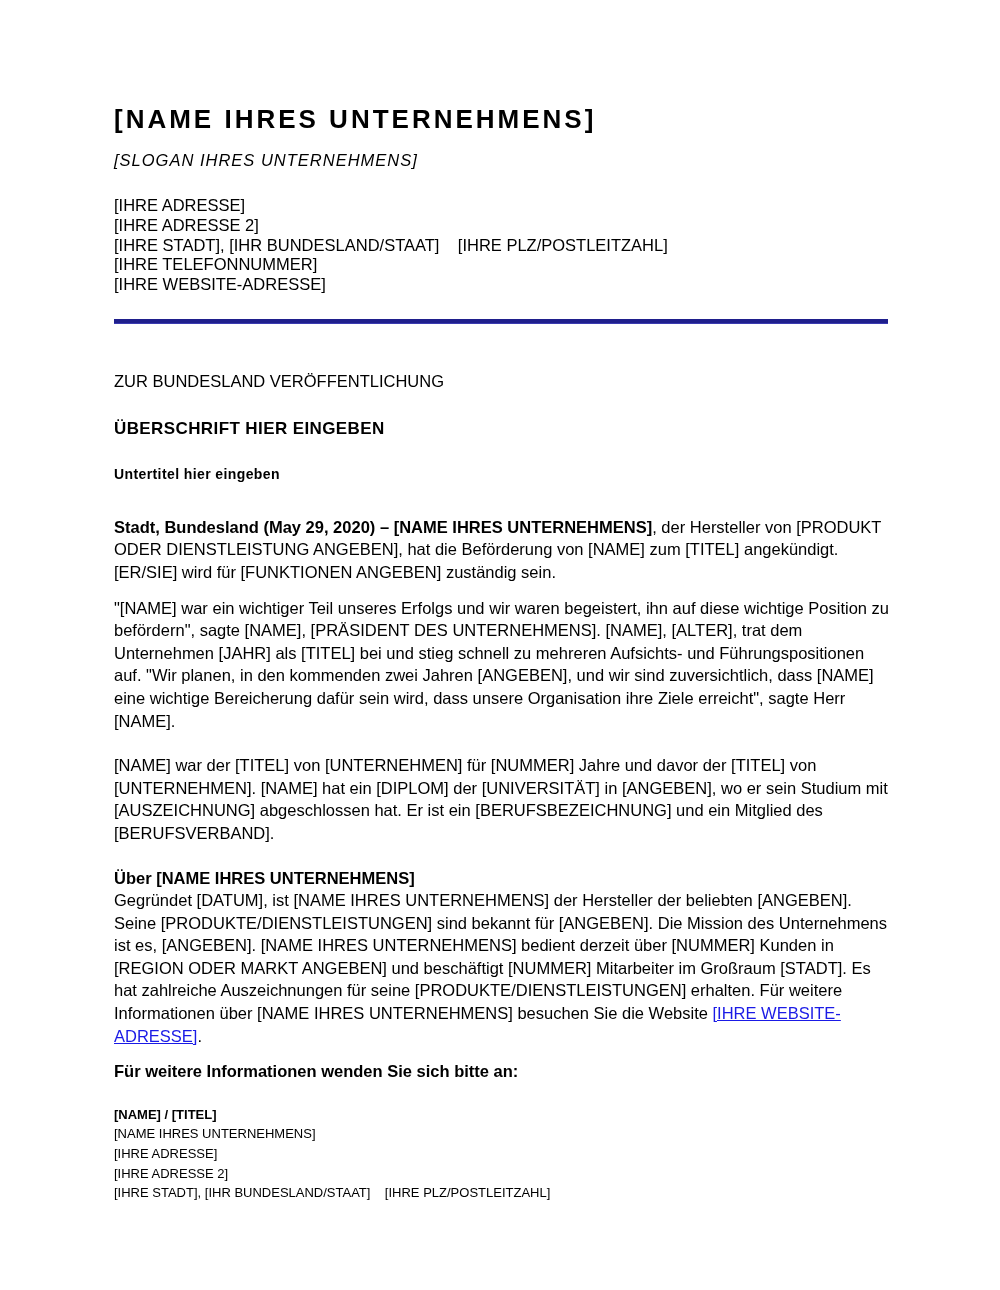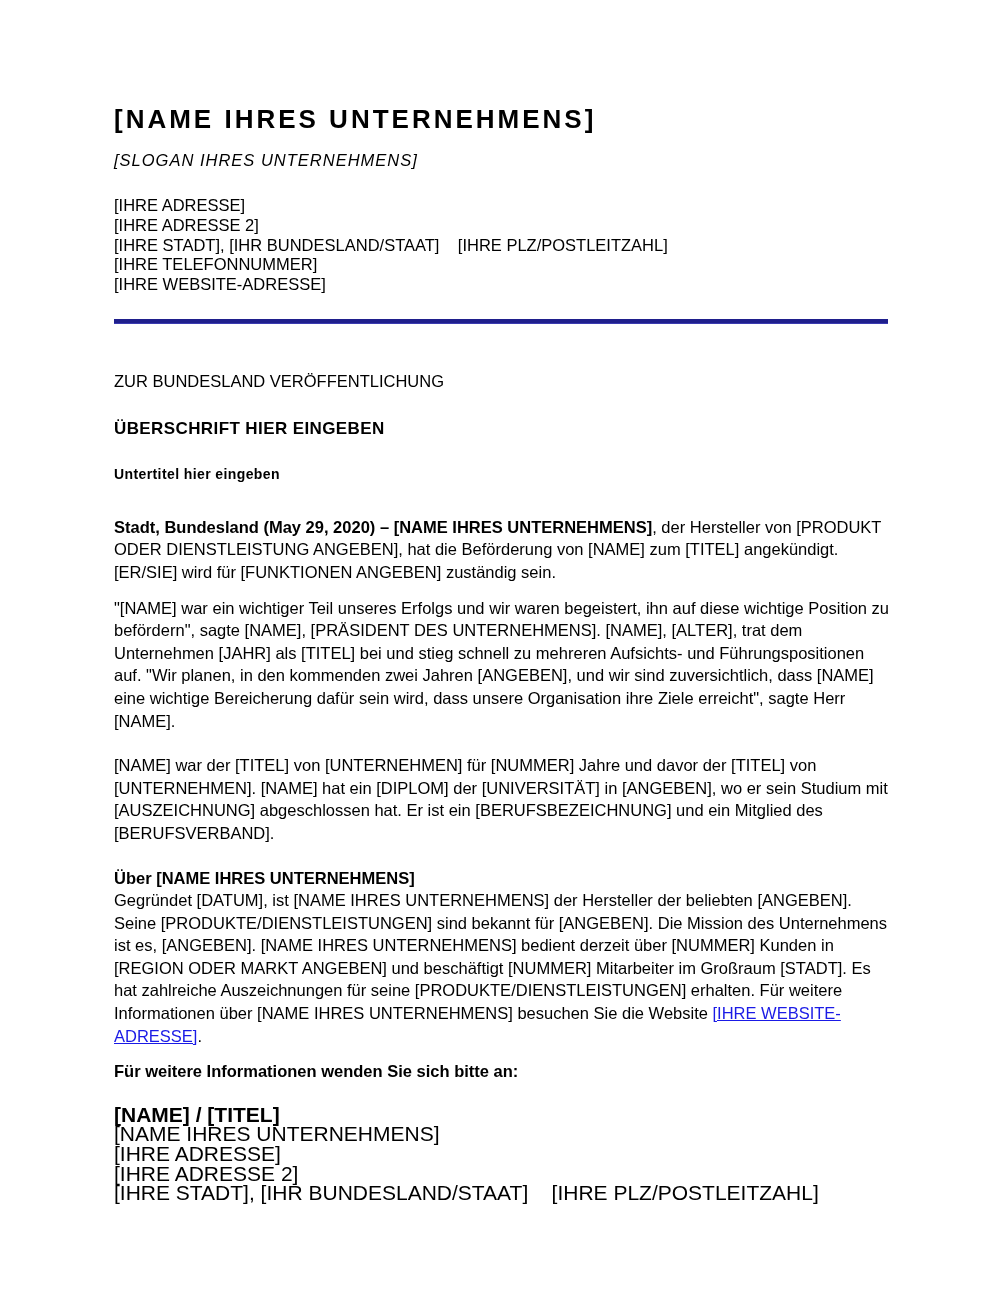--- a/index.html
+++ b/index.html
@@ -127,21 +127,21 @@
 
   .contact-heading {
     font-size: 16.5px;
     font-weight: bold;
     line-height: 22.6px;
     margin-top: 36px;
   }
 
   .contact-block {
     margin-top: 22px;
-    font-size: 21px;
+    font-size: 13px;
     line-height: 19.6px;
   }
   .contact-line {
     white-space: pre;
   }
 </style>
 </head>
 <body>
 
 <div class="page">

